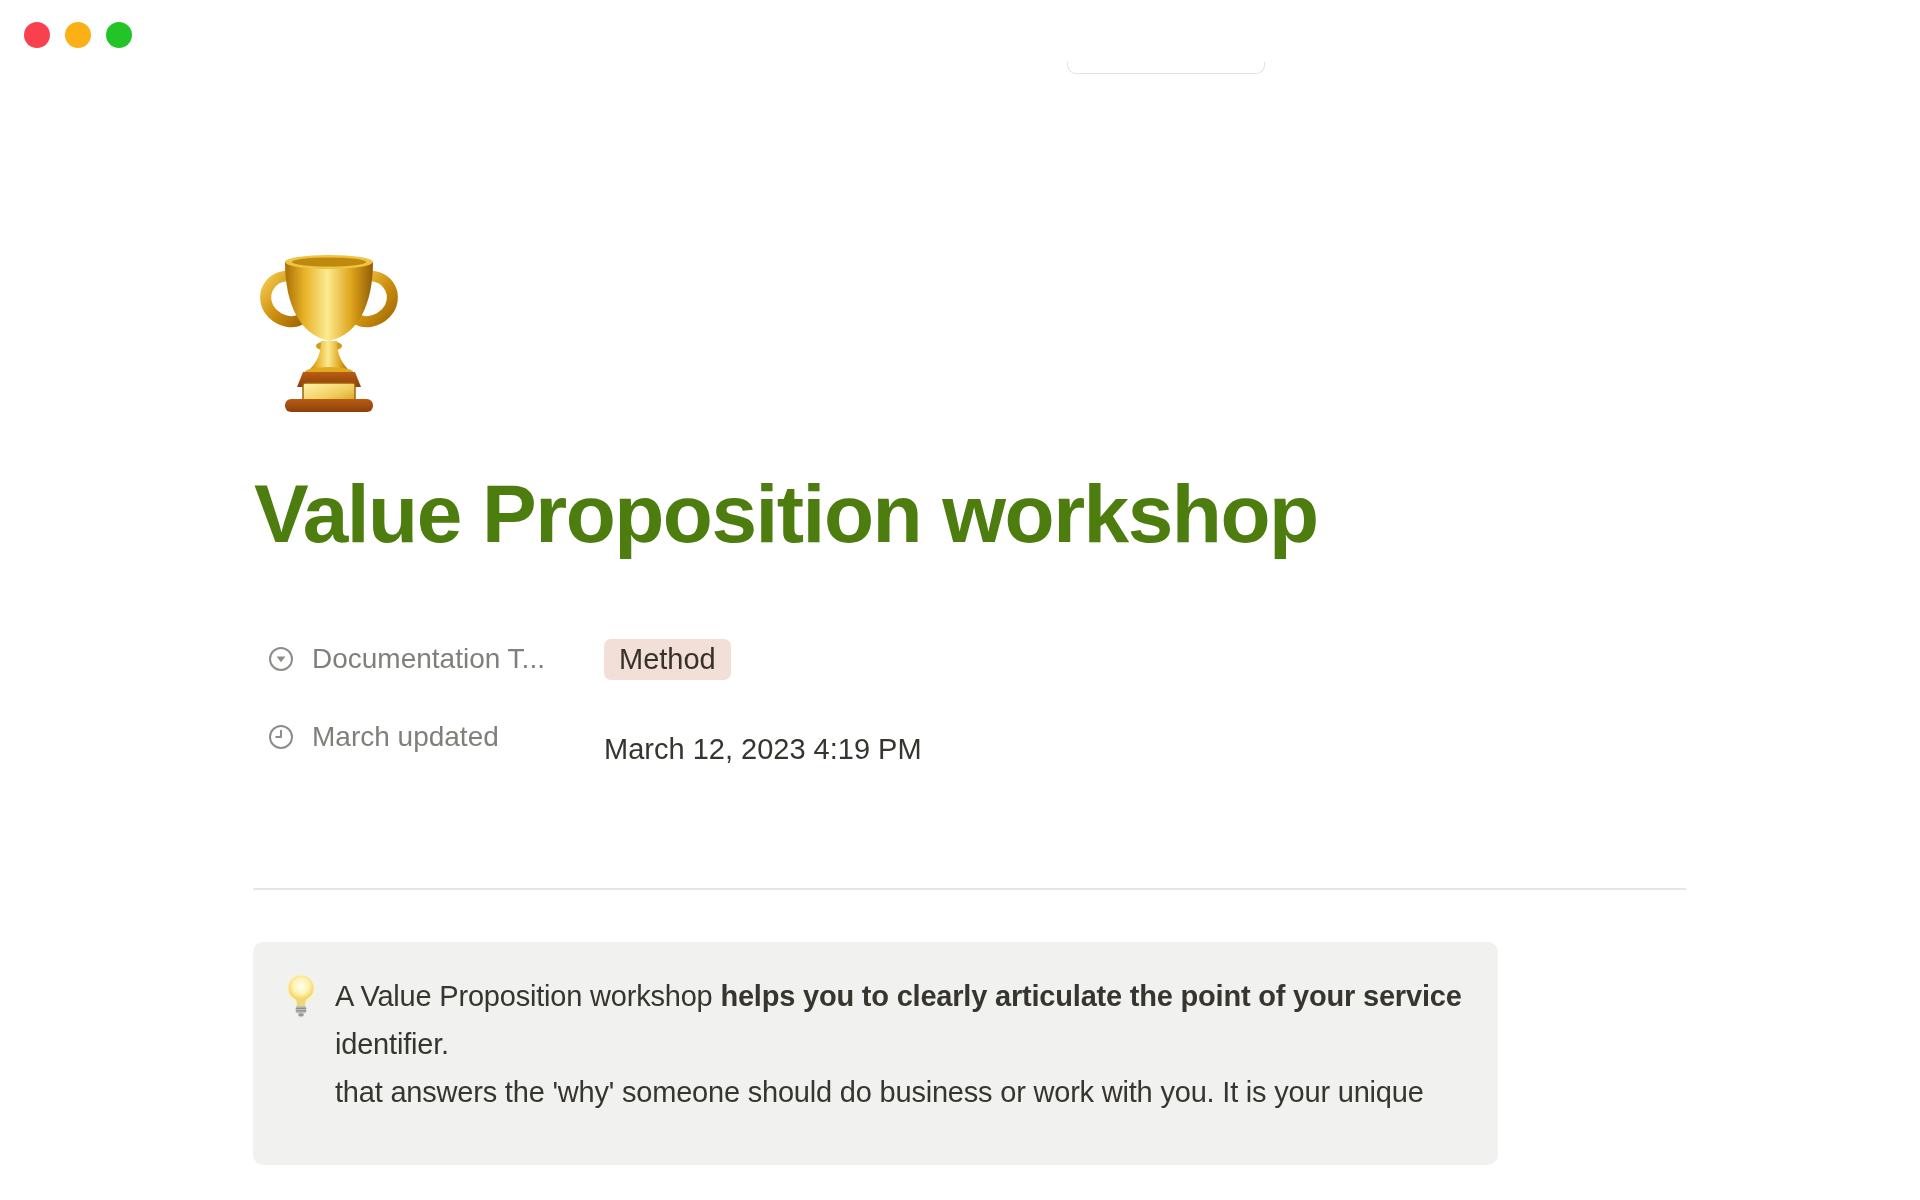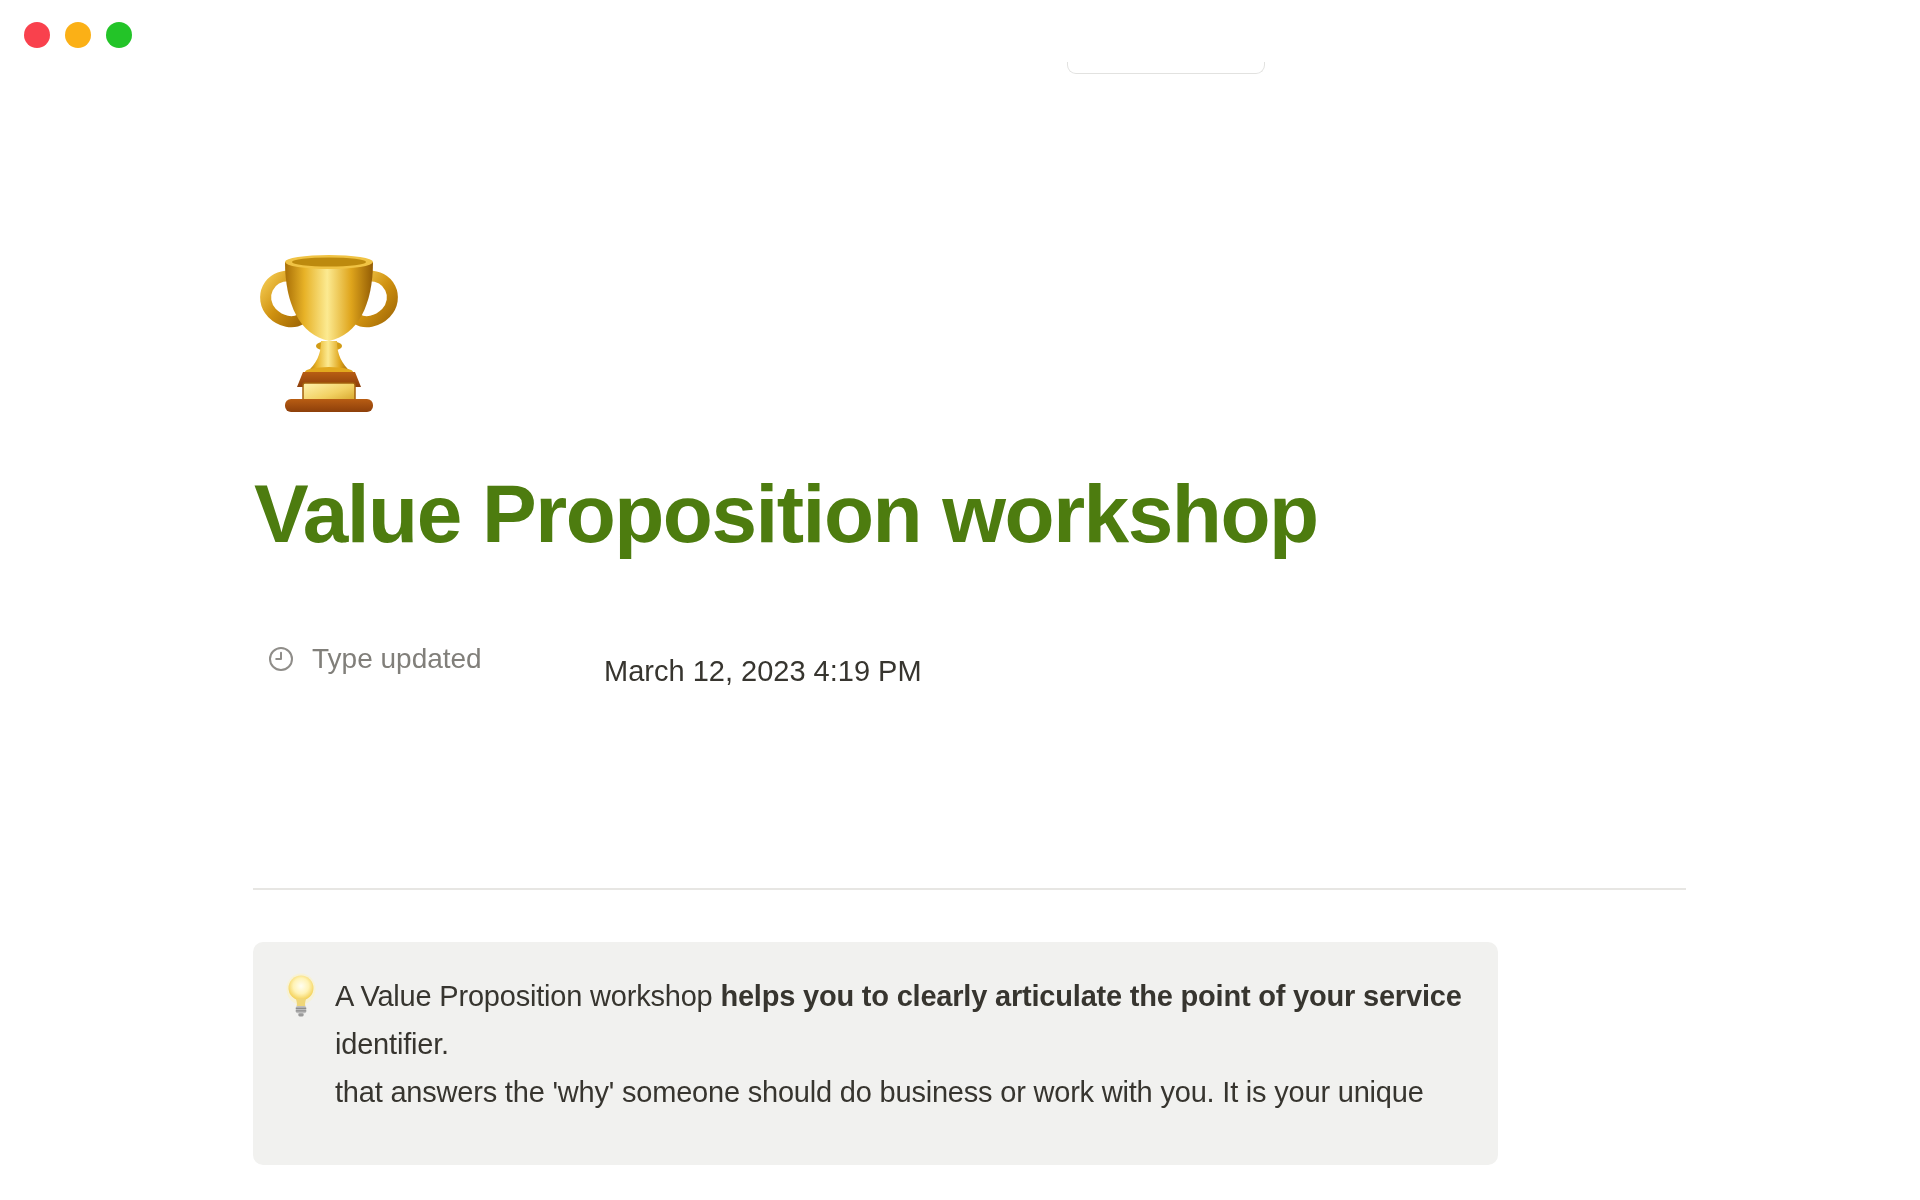--- a/index.html
+++ b/index.html
@@ -100,28 +100,40 @@
     <rect x="47" y="133" width="52" height="20" rx="2" fill="url(#gplaque)" stroke="#a3600b" stroke-width="1.5"></rect>
 
     <rect x="29" y="149" width="88" height="13" rx="6" fill="url(#gbrown)"></rect>
   </svg>
 </div>
 
 <h1 class="page-title">Value Proposition workshop</h1>
 
 <div class="props">
 
+  <div class="prop-row">
+    <div class="prop-key">
+      <svg class="prop-icon" viewBox="0 0 26 26">
+        <circle cx="13" cy="13" r="11" fill="none" stroke="#8f8d89" stroke-width="2"></circle>
+        <path d="M8.6,10.6 L17.4,10.6 L13,16.2 Z" fill="#8f8d89"></path>
+      </svg>
+      <span class="prop-label">Documentation T...</span>
+    </div>
+    <div class="prop-value">
+      <span class="tag-pill">Method</span>
+    </div>
+  </div>
 
   <div class="prop-row">
     <div class="prop-key">
       <svg class="prop-icon" viewBox="0 0 26 26">
         <circle cx="13" cy="13" r="11" fill="none" stroke="#8f8d89" stroke-width="2"></circle>
         <path d="M13,13 L13,6.8 M13,13 L8.2,13" fill="none" stroke="#8f8d89" stroke-width="2" stroke-linecap="round"></path>
       </svg>
-      <span class="prop-label">Type updated</span>
+      <span class="prop-label">March updated</span>
     </div>
     <div class="prop-value">
       <span class="prop-text-value">March 12, 2023 4:19 PM</span>
     </div>
   </div>
 
 
 </div>
 
 <div class="divider"></div>

